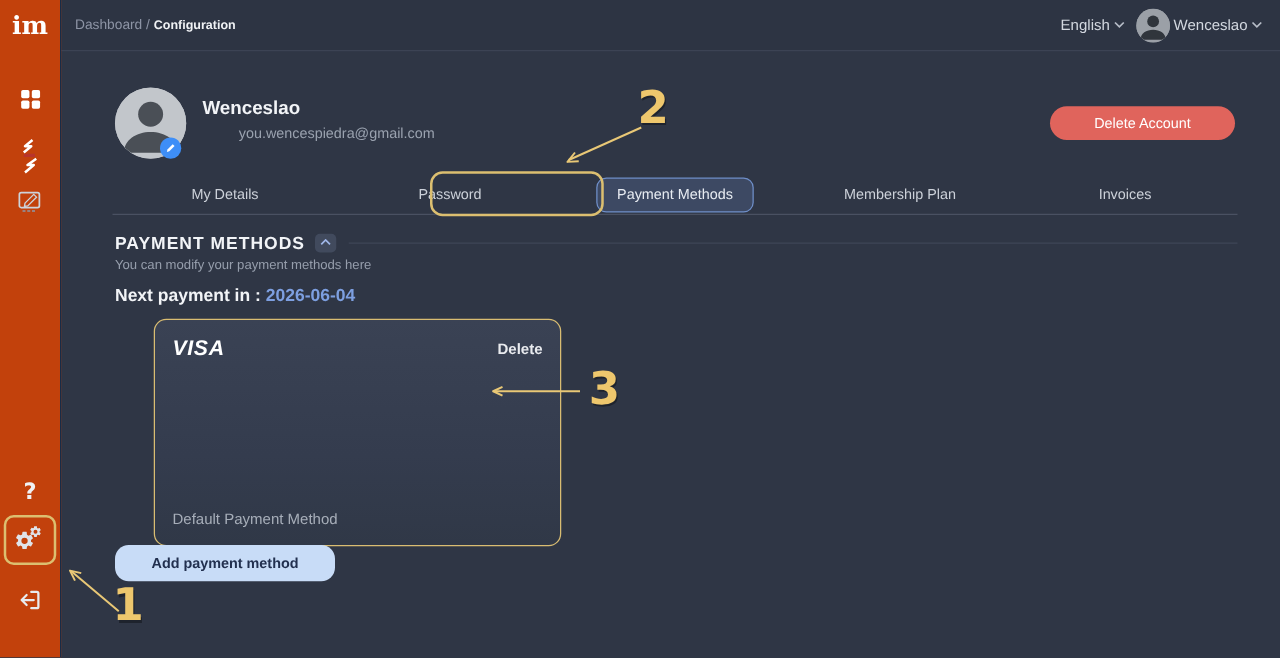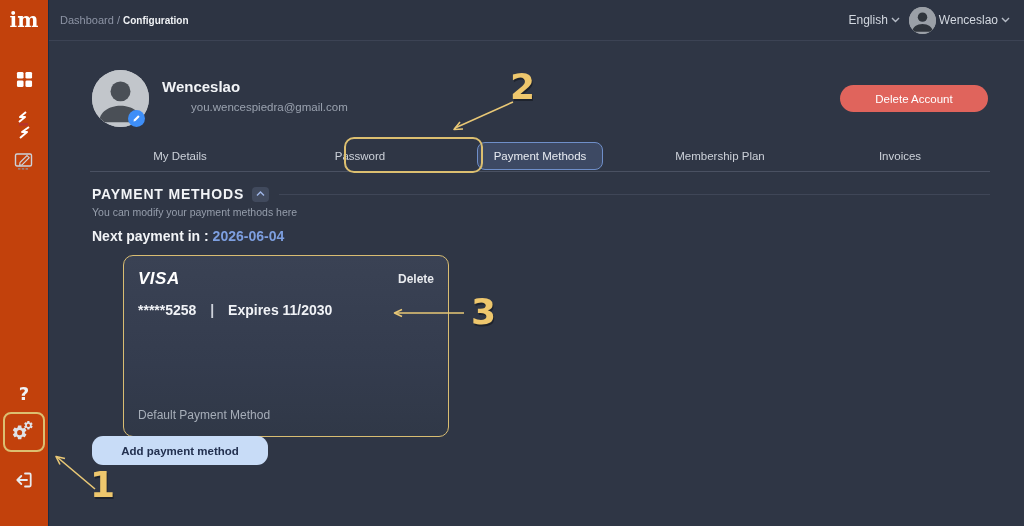--- a/index.html
+++ b/index.html
@@ -199,25 +199,20 @@
 <div class="next-pay">
   <span>Next payment in :</span>
   <span class="date">2026-06-04</span>
 </div>
 
 <div class="card">
   <div class="card-row1">
     <span class="visa">VISA</span>
     <span class="card-del">Delete</span>
   </div>
-  <div class="card-num">
-    <span>*****5258</span>
-    <span class="sep">|</span>
-    <span>Expires 11/2030</span>
-  </div>
   <div class="card-foot">Default Payment Method</div>
 </div>
 
 <div class="add-btn">Add payment method</div>
 
 <div class="anno-layer">
   <div class="hl-box hl-tab"></div>
   <div class="hl-box hl-gear"></div>
 
   <svg width="1024" height="526" viewBox="0 0 1024 526" style="position:absolute;left:0;top:0;">

